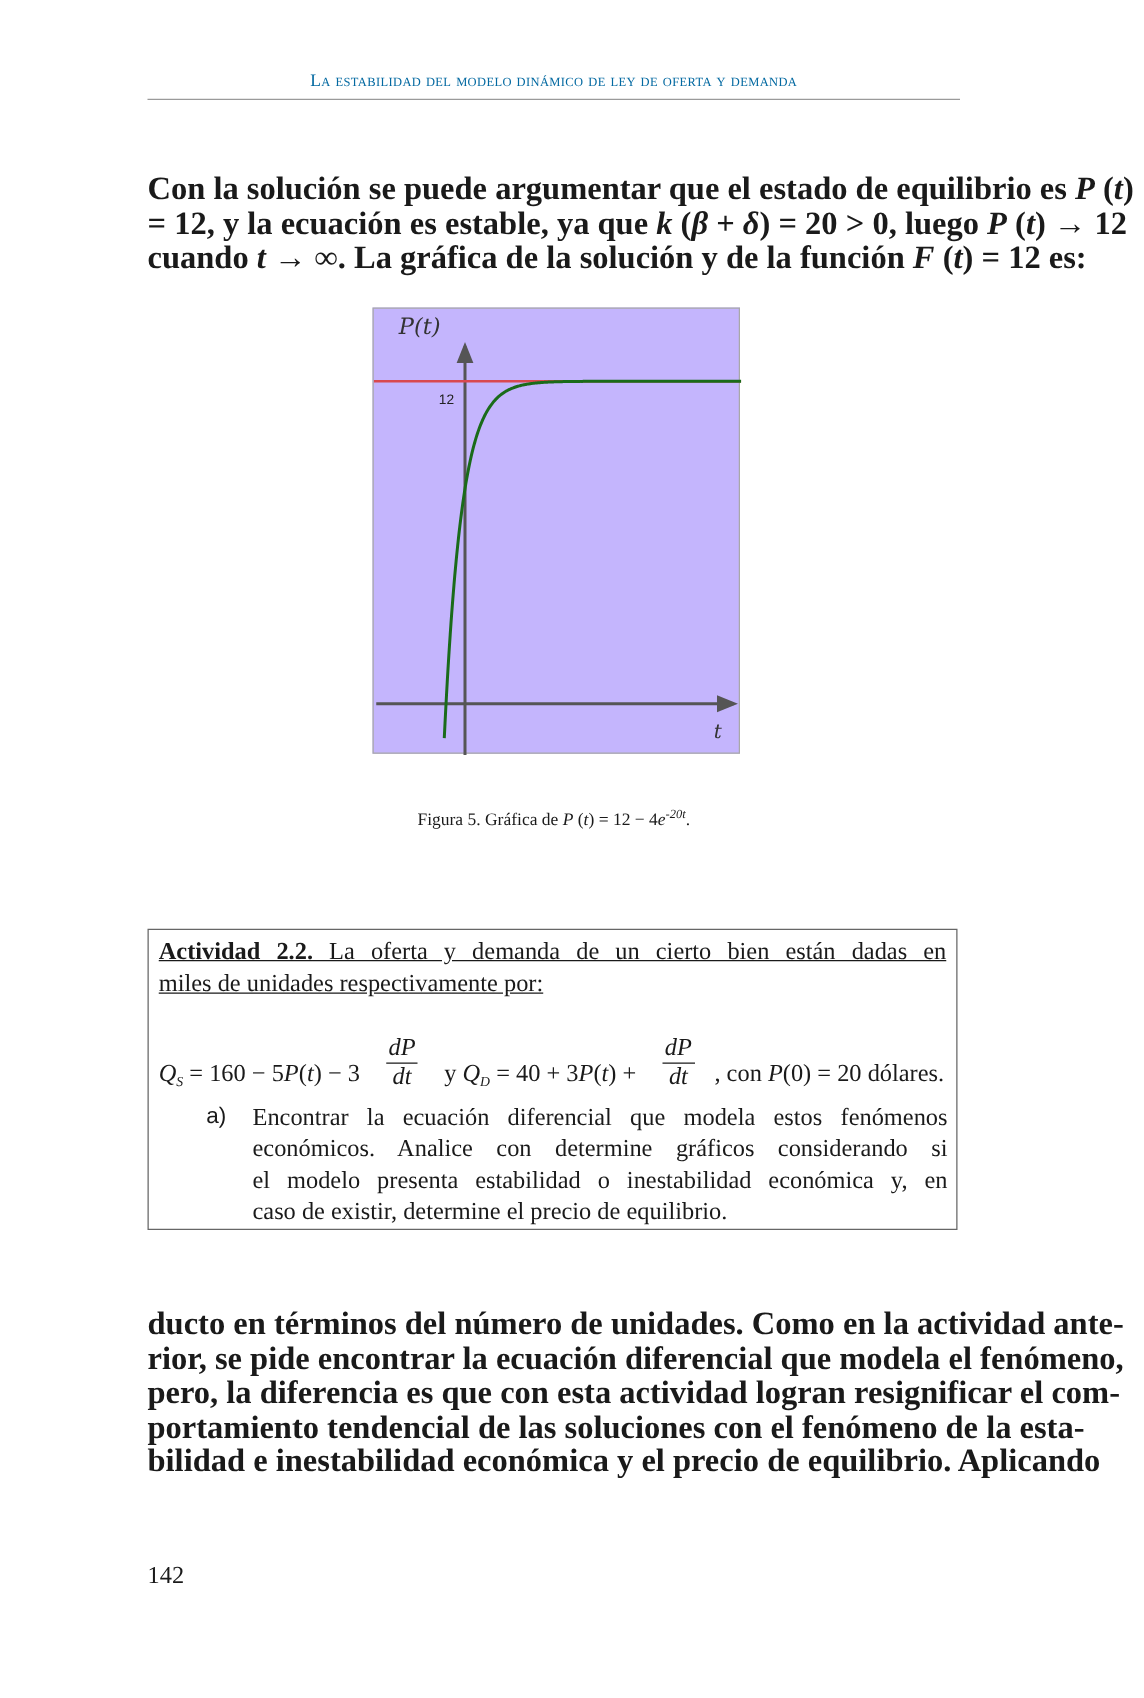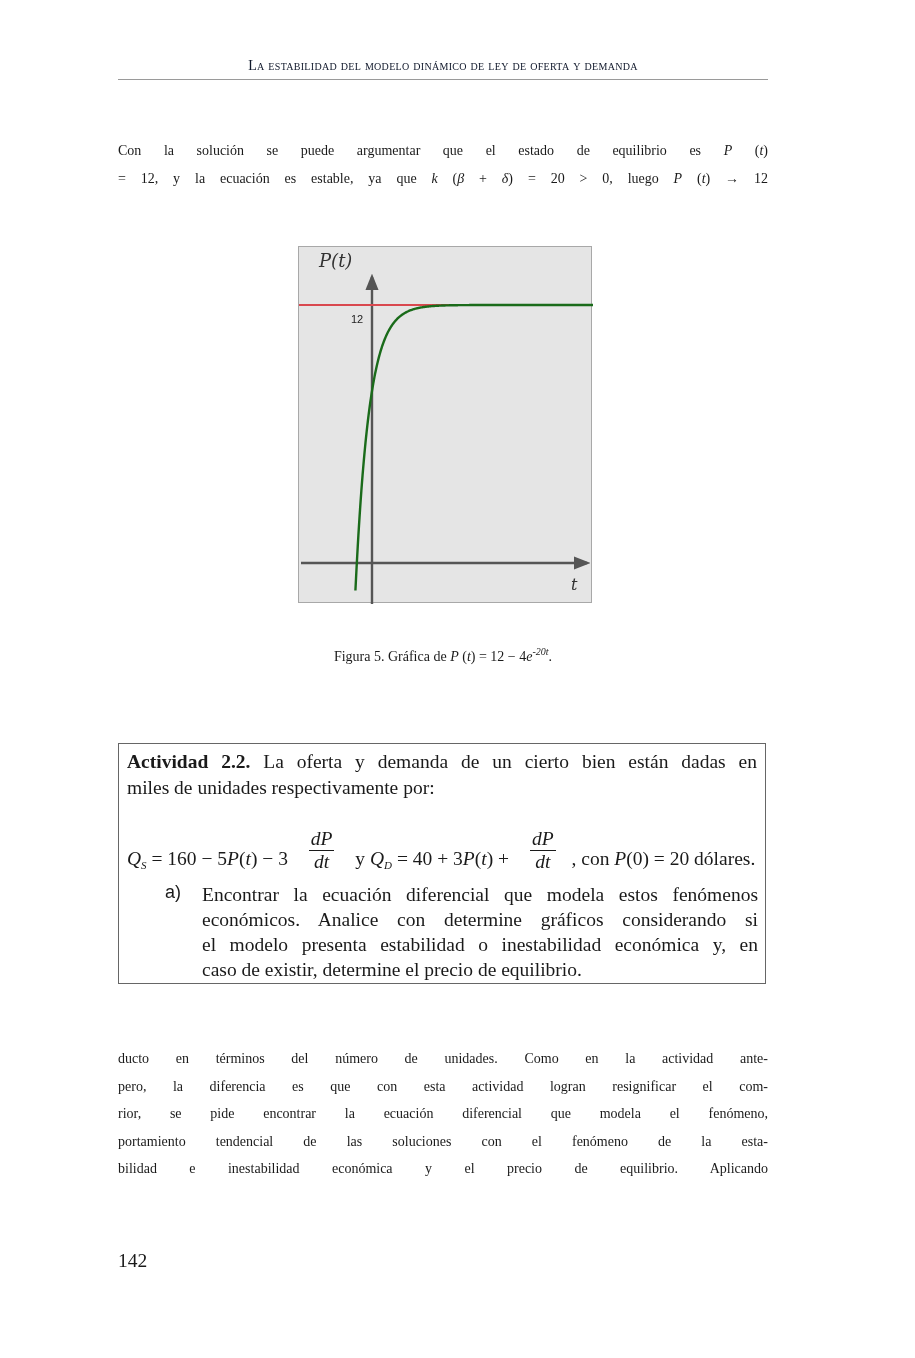--- a/index.html
+++ b/index.html
@@ -3,55 +3,55 @@
   <meta charset="utf-8">
   <style>
     html, body { margin: 0; padding: 0; background: #ffffff; }
     body {
       width: 915px; height: 1358px; position: relative; overflow: hidden;
       font-family: "Liberation Serif", "DejaVu Serif", serif; color: #1a1a1a;
     }
     .running-head {
       position: absolute; left: 118px; top: 58px; width: 650px;
       text-align: center; font-size: 14px; font-variant: small-caps;
-      letter-spacing: 0.3px; color: #0f172a;
+      letter-spacing: 0.3px; color: #0369a1;
     }
     .head-rule {
       position: absolute; left: 118px; top: 79px; width: 650px; height: 0;
       border-top: 1px solid #9a9a9a;
     }
     .para {
       position: absolute; left: 118px; width: 650px;
-      font-size: 14px; line-height: 27.5px; text-align: justify;
+      font-size: 26px; line-height: 27.5px; text-align: justify; font-weight: bold;
     }
     .para .ln { display: block; text-align: justify; text-align-last: justify; white-space: nowrap; }
     .para .ln.last { text-align-last: left; }
     .para .indent { padding-left: 36px; }
     i.m { font-style: italic; }
 
     .figure {
       position: absolute; left: 298px; top: 246px; width: 294px; height: 357px;
-      border: 1px solid #a8a8a8; box-sizing: border-box; background: #e5e5e5;
+      border: 1px solid #a8a8a8; box-sizing: border-box; background: #c4b5fd;
     }
     .figure svg { position: absolute; left: 0; top: 0; }
     .caption {
       position: absolute; left: 118px; top: 646px; width: 650px; text-align: center;
       font-size: 14px;
     }
     .caption sup { font-size: 10px; font-style: italic; }
 
     .activity-box {
       position: absolute; left: 118px; top: 743px; width: 648px; height: 241px;
       border: 1px solid #666; box-sizing: border-box;
     }
     .act-text {
       position: absolute; left: 8px; width: 630px;
       font-size: 19.5px; line-height: 26px;
     }
-    .act-text .ln { display: block; text-align: justify; text-align-last: justify; white-space: nowrap; }
+    .act-text .ln { display: block; text-align: justify; text-align-last: justify; white-space: nowrap; text-decoration: underline; }
     .act-text .ln.last { text-align-last: left; }
     .equation {
       position: absolute; left: 8px; top: 78px; width: 632px; height: 56px;
       font-size: 19.5px; white-space: nowrap;
     }
     .equation .eqline { position: absolute; left: 0; top: 16px; }
     .frac {
       display: inline-block; vertical-align: middle; text-align: center;
       font-style: italic; margin: 0 16px; line-height: 22px; position: relative; top: -10px;
     }
@@ -74,20 +74,21 @@
   </style>
 </head>
 <body>
 
 <div class="running-head">La estabilidad del modelo dinámico de ley de oferta y demanda</div>
 <div class="head-rule"></div>
 
 <div class="para" style="top:137px;">
   <span class="ln"><span>Con la solución se puede argumentar que el estado de equilibrio es </span><i class="m">P</i><span> (</span><i class="m">t</i><span>)</span></span>
   <span class="ln"><span>= 12, y la ecuación es estable, ya que </span><i class="m">k</i><span> (</span><i class="m">β</i><span> + </span><i class="m">δ</i><span>) = 20 &gt; 0, luego </span><i class="m">P</i><span> (</span><i class="m">t</i><span>) → 12</span></span>
+  <span class="ln last"><span>cuando </span><i class="m">t</i><span> → ∞. La gráfica de la solución y de la función </span><i class="m">F</i><span> (</span><i class="m">t</i><span>) = 12 es:</span></span>
 </div>
 
 <div class="figure">
   <svg id="plot" width="294" height="357">
     <defs>
       <marker id="arrow" viewBox="0 0 10 10" refX="8" refY="5" markerWidth="7" markerHeight="7" orient="auto">
         <path d="M0,1 L10,5 L0,9 z" fill="#555"></path>
       </marker>
     </defs>
     <line id="x-axis" stroke="#555" stroke-width="2.4" marker-end="url(#arrow)" x1="2" y1="316" x2="288" y2="316"></line>
@@ -122,19 +123,19 @@
   <div class="item-body">
     <span class="ln">Encontrar la ecuación diferencial que modela estos fenómenos</span>
     <span class="ln">económicos. Analice con determine gráficos considerando si</span>
     <span class="ln">el modelo presenta estabilidad o inestabilidad económica y, en</span>
     <span class="ln last">caso de existir, determine el precio de equilibrio.</span>
   </div>
 </div>
 
 <div class="para" style="top:1045px;">
   <span class="ln">ducto en términos del número de unidades. Como en la actividad ante-</span>
+  <span class="ln">rior, se pide encontrar la ecuación diferencial que modela el fenómeno,</span>
   <span class="ln">pero, la diferencia es que con esta actividad logran resignificar el com-</span>
-  <span class="ln">rior, se pide encontrar la ecuación diferencial que modela el fenómeno,</span>
   <span class="ln">portamiento tendencial de las soluciones con el fenómeno de la esta-</span>
   <span class="ln">bilidad e inestabilidad económica y el precio de equilibrio. Aplicando</span>
 </div>
 
 <div class="page-number">142</div>
 
 </body></html>

